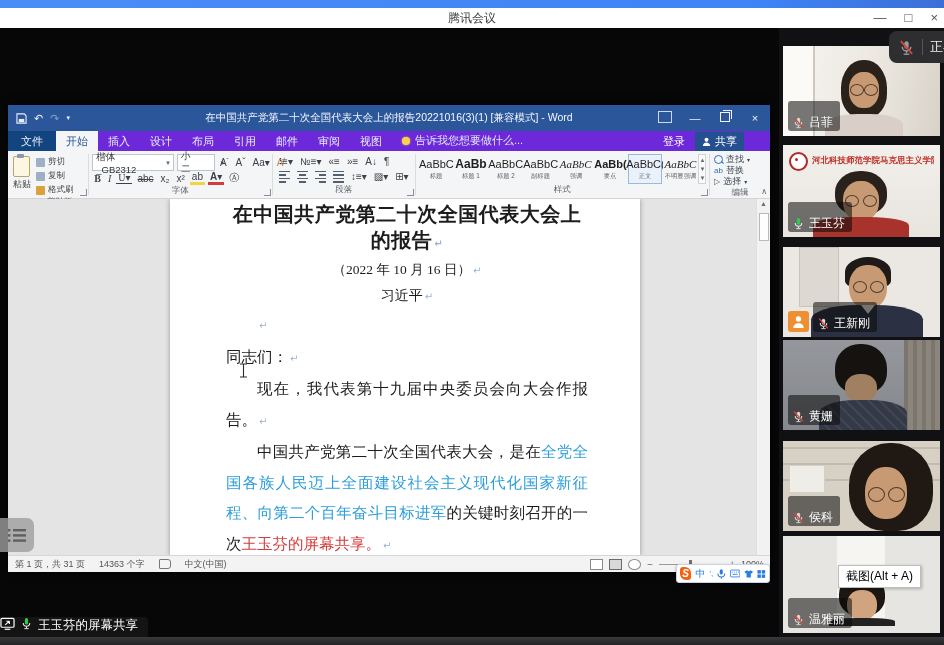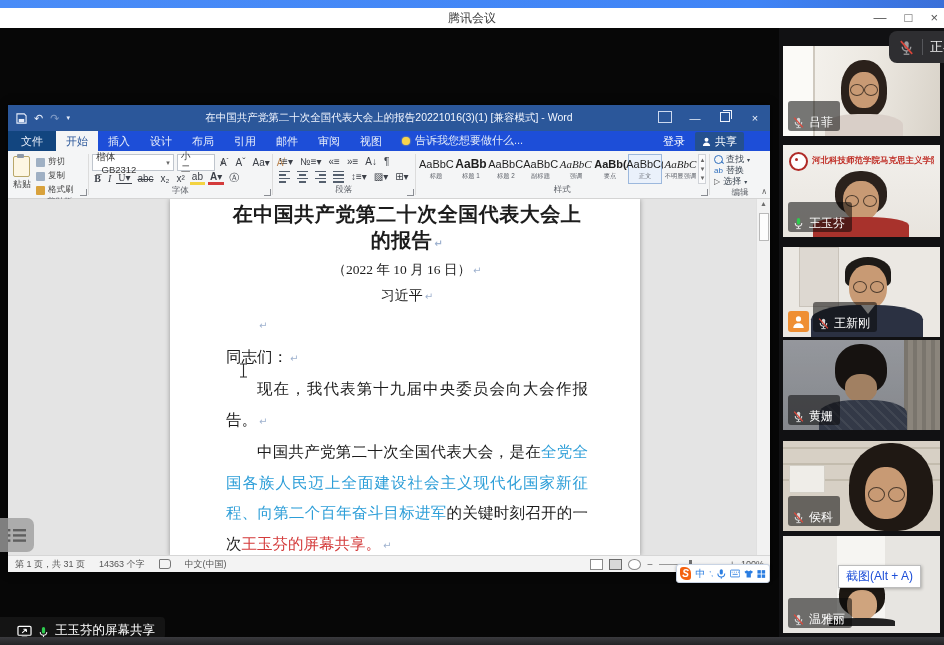--- a/index.html
+++ b/index.html
@@ -24,21 +24,21 @@
   .qat{display:flex;align-items:center;gap:7px;padding-left:8px;}
   .qat .qi{font-size:11px;color:#e8eefb;}
   .qat .dim{opacity:.45;}
   .w-title{position:absolute;left:0;right:0;text-align:center;font-size:10.5px;color:#f2f6ff;pointer-events:none;}
   .w-ctrl{position:absolute;right:0;top:0;height:26px;display:flex;align-items:center;gap:0;}
   .w-ctrl .wc{width:30px;text-align:center;font-size:11px;color:#eef3fc;}
   .ribbon-opt{width:12px;height:10px;border:1px solid #cdd9ef;display:inline-block;position:relative;}
   .restore{width:8px;height:8px;border:1px solid #eef3fc;position:relative;display:inline-block;}
   .restore::before{content:"";position:absolute;left:2px;top:-3px;width:8px;height:8px;
                    border-top:1px solid #eef3fc;border-right:1px solid #eef3fc;}
-  .w-tabs{position:absolute;left:0;top:26px;width:762px;height:20px;background:#1d4ed8;display:flex;align-items:flex-end;text-align:right;}
+  .w-tabs{position:absolute;left:0;top:26px;width:762px;height:20px;background:#6d28d9;display:flex;align-items:flex-end;text-align:right;}
   .wtab{font-size:11px;color:#e9effa;padding:3px 10px 3px;line-height:14px;}
   .wtab.file{background:#12457f;padding:3px 13px;}
   .wtab.sel{background:#f4f5f6;color:#2b579a;}
   .tellme{display:flex;align-items:center;gap:5px;font-size:11px;color:#dfe8f8;padding:3px 10px;}
   .bulb{width:8px;height:8px;border-radius:50%;background:#f7d34c;box-shadow:0 0 2px #f7d34c;display:inline-block;}
   .w-account{margin-left:auto;display:flex;align-items:center;gap:10px;padding-right:26px;}
   .w-account .acct{font-size:11px;color:#fff;}
   .w-account .share-btn{display:flex;align-items:center;gap:4px;background:#24508f;padding:2px 7px;border-radius:2px;}
 
   
@@ -131,22 +131,22 @@
   .slogo{width:13px;height:13px;background:#f4610f;border-radius:3px 6px 3px 6px;color:#fff;font-weight:bold;
          font-size:10px;line-height:13px;text-align:center;font-style:italic;}
   .sitm{color:#2a7de1;font-size:10px;line-height:17px;}
   .s-ic{display:inline-block;}
 
   
   .left-handle{position:absolute;left:0;top:490px;width:34px;height:34px;background:rgba(158,158,158,.8);
                border-radius:0 7px 7px 0;display:flex;align-items:center;justify-content:center;}
 
   
-  .share-badge{position:absolute;left:0;top:617px;height:22px;display:inline-flex;align-items:flex-end;gap:5px;
-               background:rgba(22,22,22,.92);border-radius:0 4px 4px 0;padding:0 10px 0 17px;}
+  .share-badge{position:absolute;left:0;top:617px;height:22px;display:inline-flex;align-items:flex-start;gap:5px;
+               background:rgba(22,22,22,.92);border-radius:0 4px 4px 0;padding:0 10px 0 0;}
   .share-badge .txt{color:#fff;font-size:12.5px;}
   .bottom-strip{position:absolute;left:0;top:637px;width:944px;height:8px;
                 background:linear-gradient(#3a3a3e,#232325);}
 
   
   .sidebar{position:absolute;left:779px;top:0;width:165px;height:617px;background:#111113;}
   .tile{position:absolute;left:4px;width:157px;height:90px;background:#333;overflow:hidden;}
   .tile .vid{position:absolute;inset:0;overflow:hidden;}
   .badge{position:absolute;left:5px;bottom:5px;display:inline-flex;align-items:center;gap:4px;
          background:rgba(10,10,10,.55);border-radius:3px;padding:14px 7px 2px 4px;}
@@ -214,21 +214,21 @@
 
   
   .mic-panel{position:absolute;left:889px;top:31px;width:70px;height:32px;background:#2e2e31;
              border-radius:8px 0 0 8px;display:flex;align-items:center;gap:7px;padding-left:9px;box-sizing:border-box;}
   .mic-panel .div{width:1px;height:16px;background:#55565a;}
   .mic-panel .txt{color:#ececec;font-size:13px;white-space:nowrap;}
 
   
   .tooltip{position:absolute;left:838px;top:565px;height:21px;background:#ffffff;border:1px solid #bdbdbd;
            box-shadow:1px 1px 3px rgba(0,0,0,.25);display:flex;align-items:center;padding:0 7px;}
-  .tooltip span{font-size:12px;color:#1d4ed8;white-space:nowrap;}
+  .tooltip span{font-size:12px;color:#000000;white-space:nowrap;}
 </style>
 </head>
 <body>
 
 <div class="top-strip"></div>
 <div class="titlebar">
   <span class="app-title">腾讯会议</span>
   <div class="win-controls">
     <span>—</span>
     <span>□</span>

